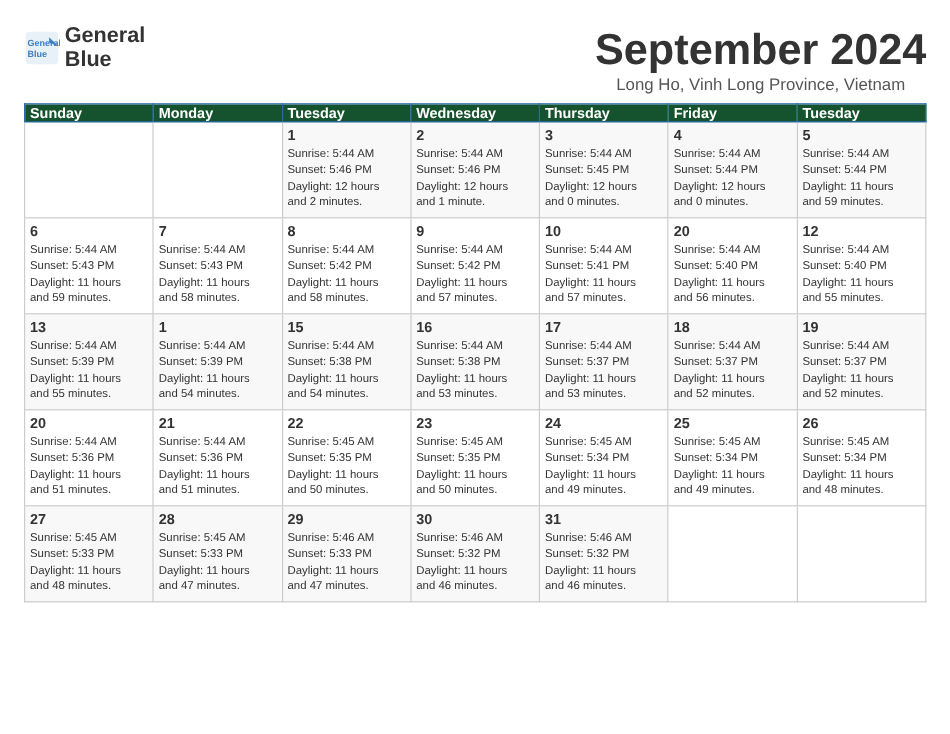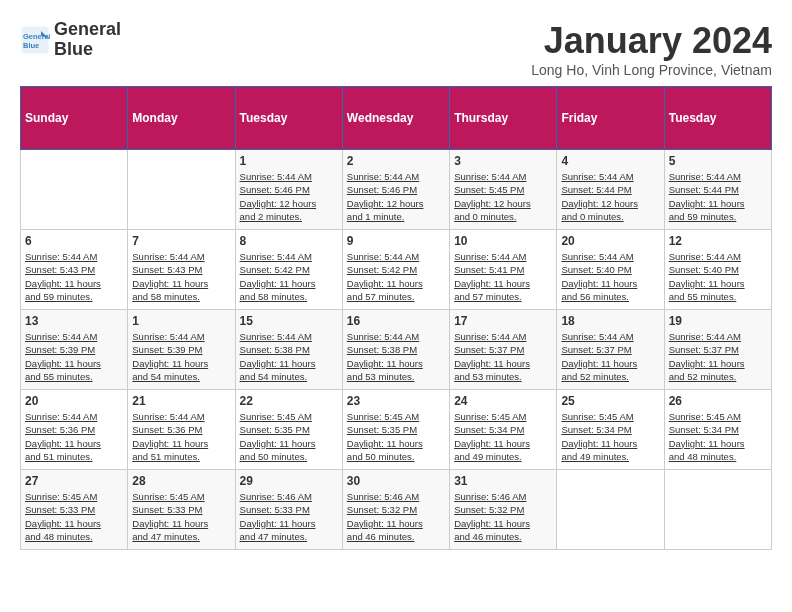--- a/index.html
+++ b/index.html
@@ -46,25 +46,25 @@
       font-size: 14px;
       color: #555;
       text-align: center;
     }
     table {
       width: 100%;
       border-collapse: collapse;
       table-layout: fixed;
     }
     thead tr th {
-      background-color: #be185d;
+      background-color: #14532d;
       color: #fff;
       font-size: 12px;
       font-weight: bold;
-      padding: 24px 4px;
+      padding: 0 4px;
       text-align: left;
       border: 1px solid #2a6aaa;
     }
     tbody tr td {
       border: 1px solid #ccc;
       vertical-align: top;
       padding: 4px;
       font-size: 10px;
       color: #333;
       height: 80px;
@@ -76,21 +76,20 @@
     .day-number {
       font-size: 12px;
       font-weight: bold;
       display: block;
       margin-bottom: 2px;
     }
     .day-info {
       font-size: 9.5px;
       line-height: 1.4;
       color: #333;
-      text-decoration: underline;
     }
     .empty-cell {
       background: #fff !important;
     }
   </style>
 </head>
 <body>
 
 <div class="header">
   <div class="logo">
@@ -99,21 +98,21 @@
       <text x="4" y="18" font-size="10" font-weight="bold" fill="#3a7fc1">General</text>
       <text x="4" y="30" font-size="10" font-weight="bold" fill="#3a7fc1">Blue</text>
       <polygon points="28,8 38,18 28,14" fill="#3a7fc1"></polygon>
     </svg>
     <div class="logo-text">
       <span>General</span>
       <span>Blue</span>
     </div>
   </div>
   <div class="title-block">
-    <div class="month-title">January 2024</div>
+    <div class="month-title">September 2024</div>
     <div class="location">Long Ho, Vinh Long Province, Vietnam</div>
   </div>
 </div>
 
 <table>
   <thead>
     <tr id="header-row">
         <th>Sunday</th>
         <th>Monday</th>
         <th>Tuesday</th>

